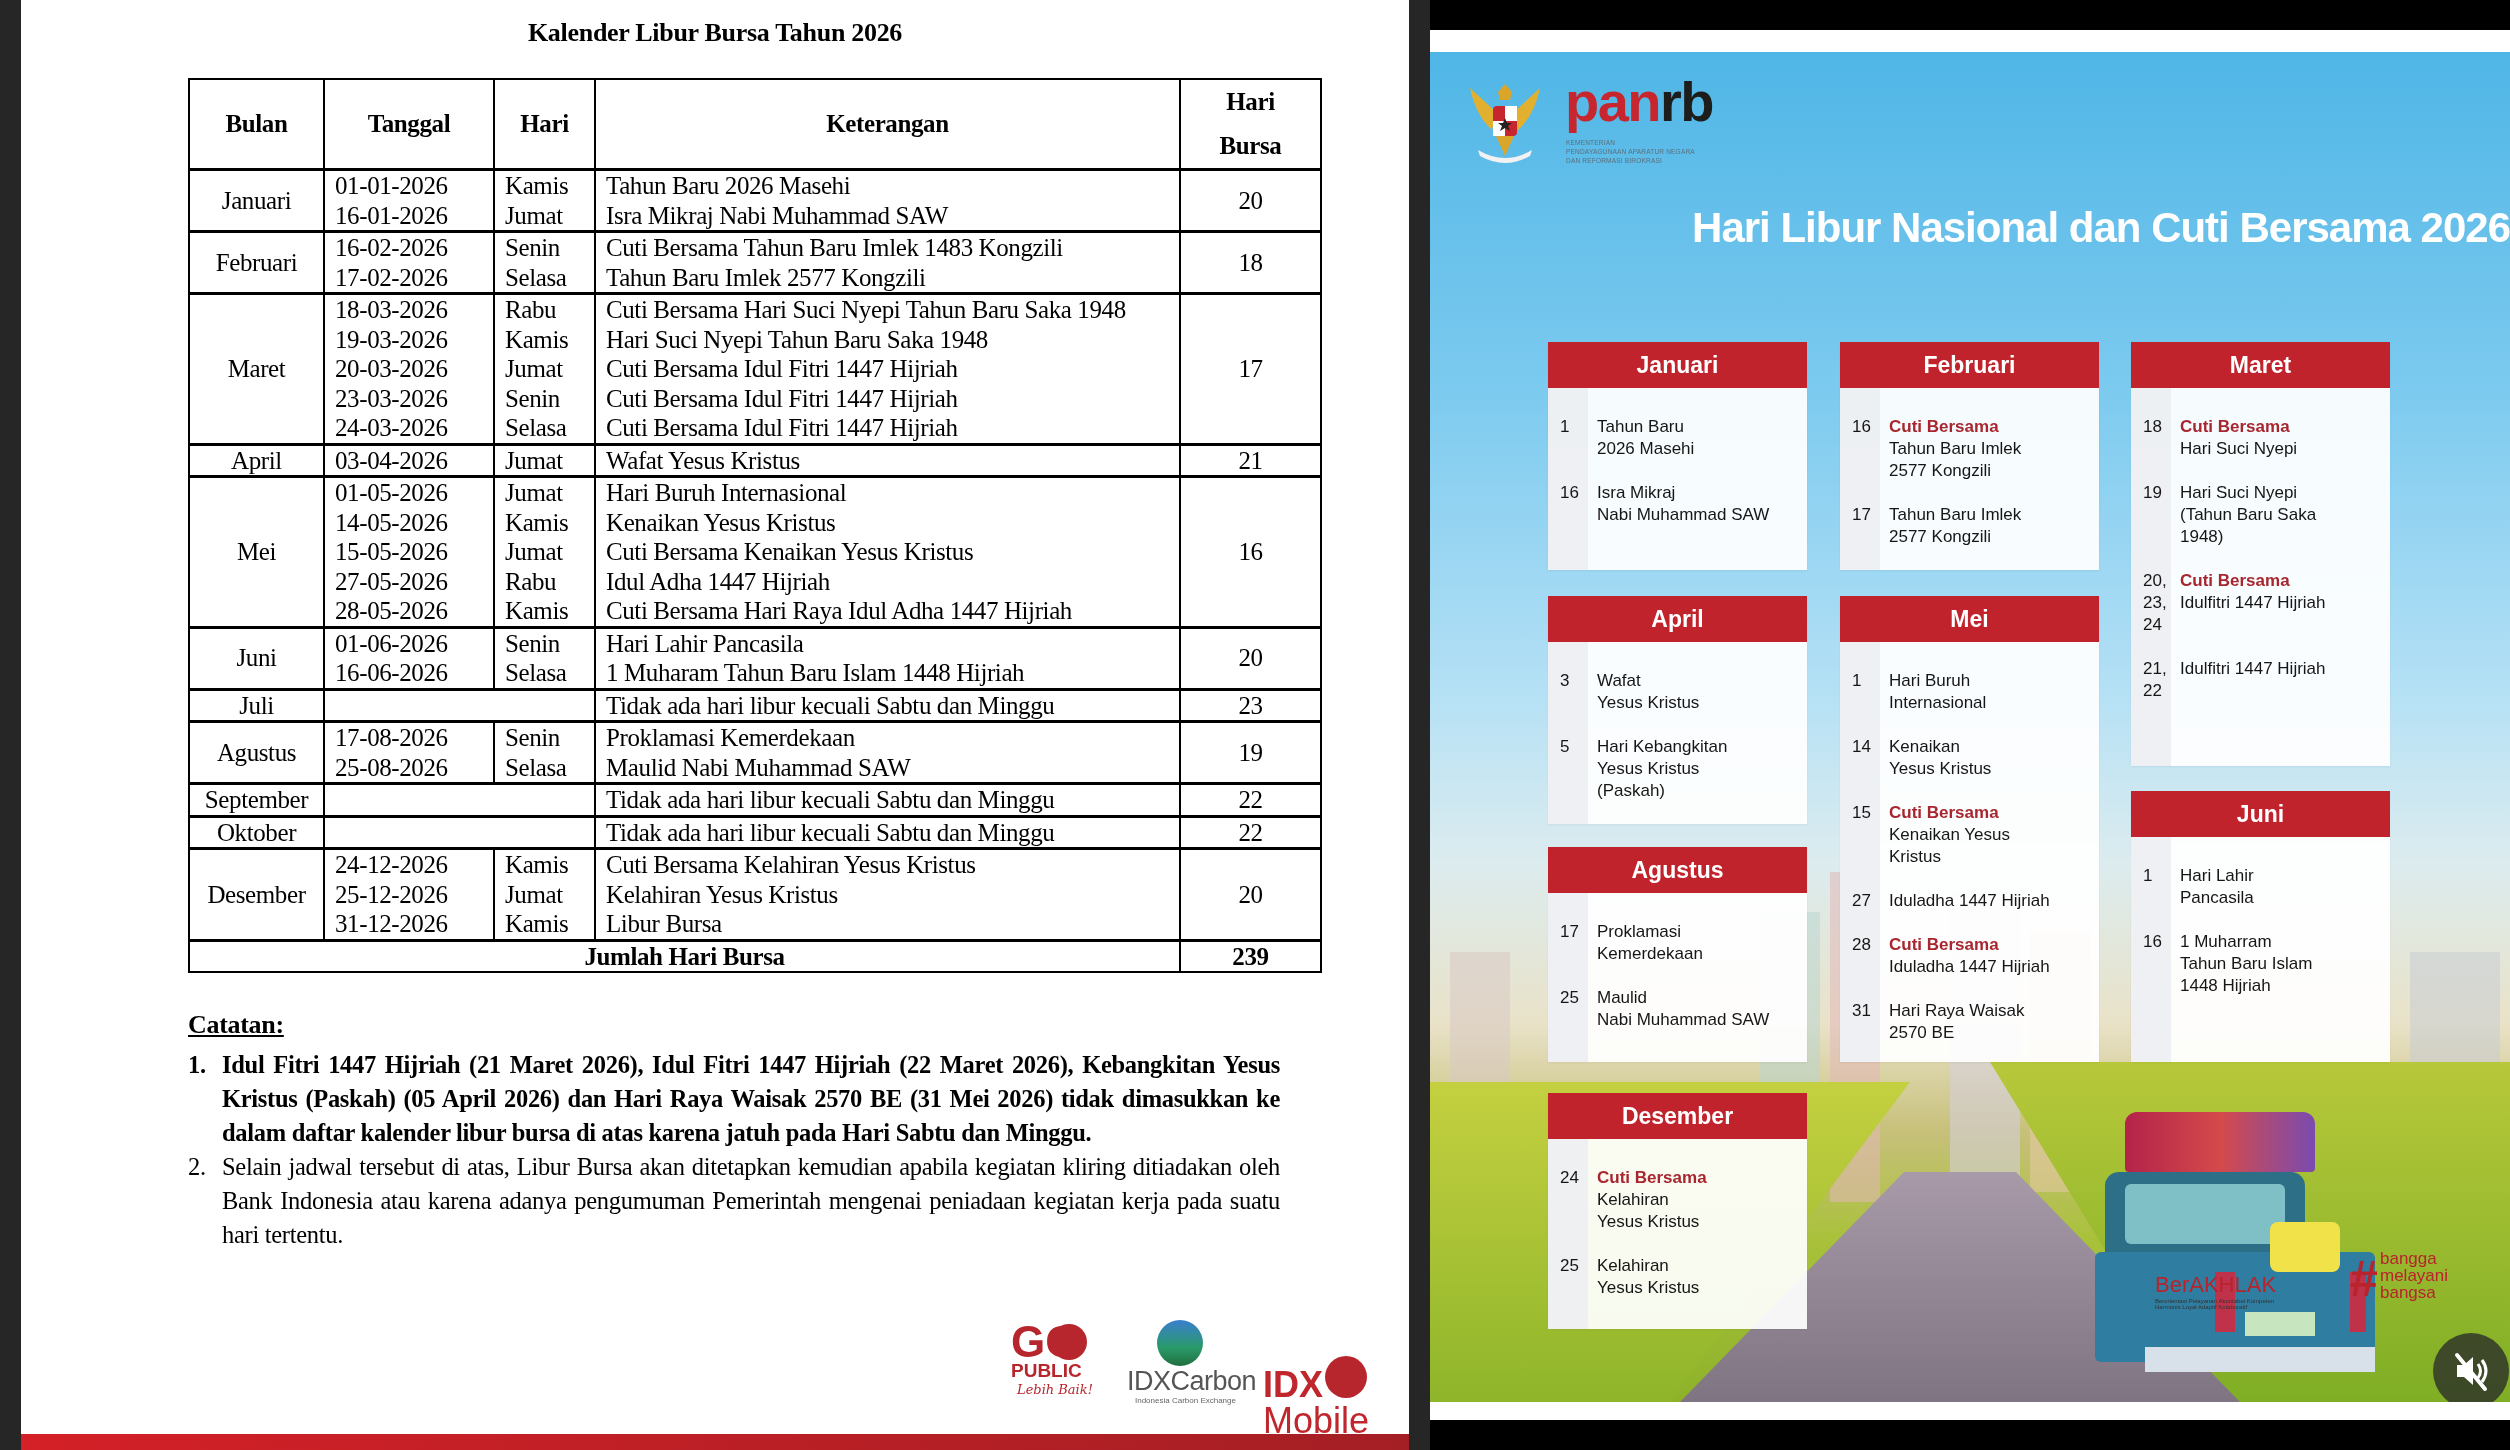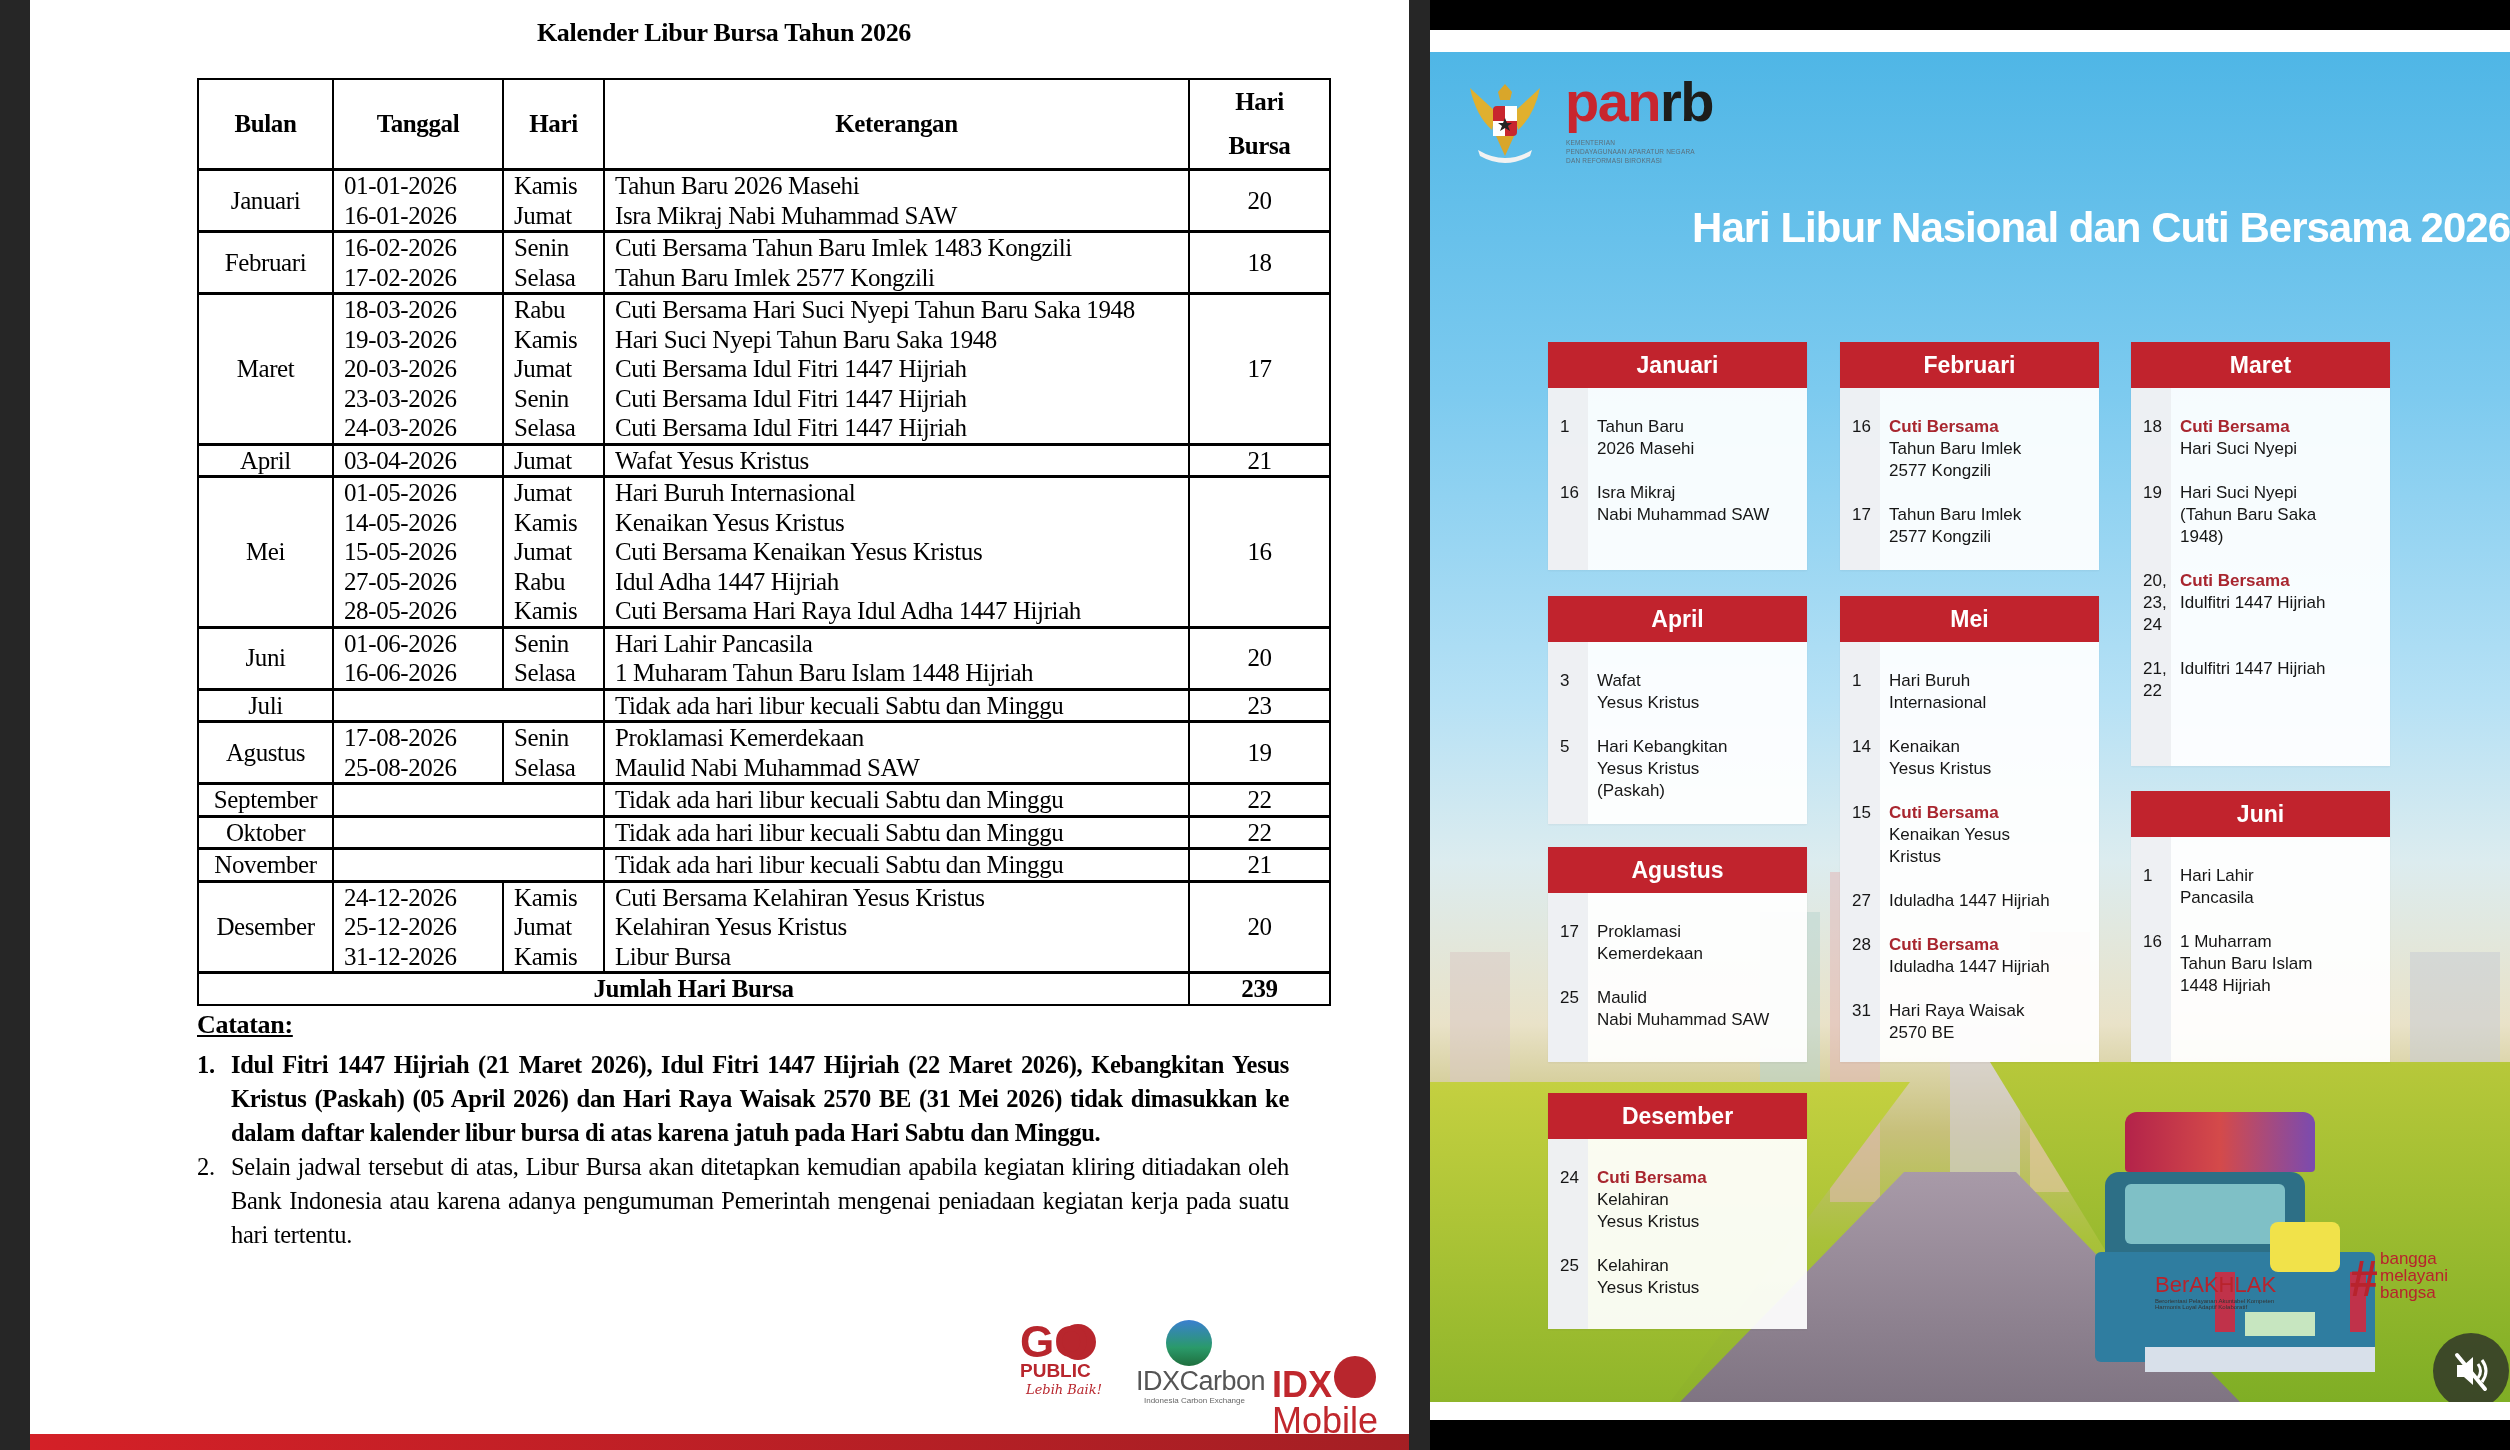--- a/index.html
+++ b/index.html
@@ -1,21 +1,21 @@
 <!DOCTYPE html>
 <html><head>
 <meta charset="utf-8">
 <style>
   * { box-sizing: border-box; margin: 0; padding: 0; }
   html, body { width: 2510px; height: 1450px; overflow: hidden; background: #262626; }
   body { position: relative; font-family: "Liberation Sans", sans-serif; }
 
   
   #doc {
-    position: absolute; left: 30px; top: 0; width: 1388px; height: 1450px;
+    position: absolute; left: 21px; top: 0; width: 1388px; height: 1450px;
     background: #ffffff; font-family: "Liberation Serif", serif; color: #000; text-decoration: underline;
   }
   #doc-title {
     position: absolute; left: 0; width: 1388px; top: 18px; text-align: center;
     font-weight: bold; font-size: 26px; letter-spacing: -0.3px;
   }
   #holiday-table {
     position: absolute; left: 167px; top: 78px; width: 1134px;
     border-collapse: collapse; font-size: 25px; line-height: 29.5px;
     letter-spacing: -0.4px;
@@ -292,28 +292,20 @@
         </tr>
         <tr class="group-start">
           <td class="c-month">Oktober</td>
           <td class="c-date" colspan="2"></td>
           <td class="c-desc">
             <span class="line">Tidak ada hari libur kecuali Sabtu dan Minggu</span>
           </td>
           <td class="c-days">22</td>
         </tr>
         <tr class="group-start">
-          <td class="c-month">November</td>
-          <td class="c-date" colspan="2"></td>
-          <td class="c-desc">
-            <span class="line">Tidak ada hari libur kecuali Sabtu dan Minggu</span>
-          </td>
-          <td class="c-days">21</td>
-        </tr>
-        <tr class="group-start">
           <td class="c-month">Desember</td>
           <td class="c-date">
             <span class="line">24-12-2026</span>
             <span class="line">25-12-2026</span>
             <span class="line">31-12-2026</span>
           </td>
           <td class="c-day">
             <span class="line">Kamis</span>
             <span class="line">Jumat</span>
             <span class="line">Kamis</span>

